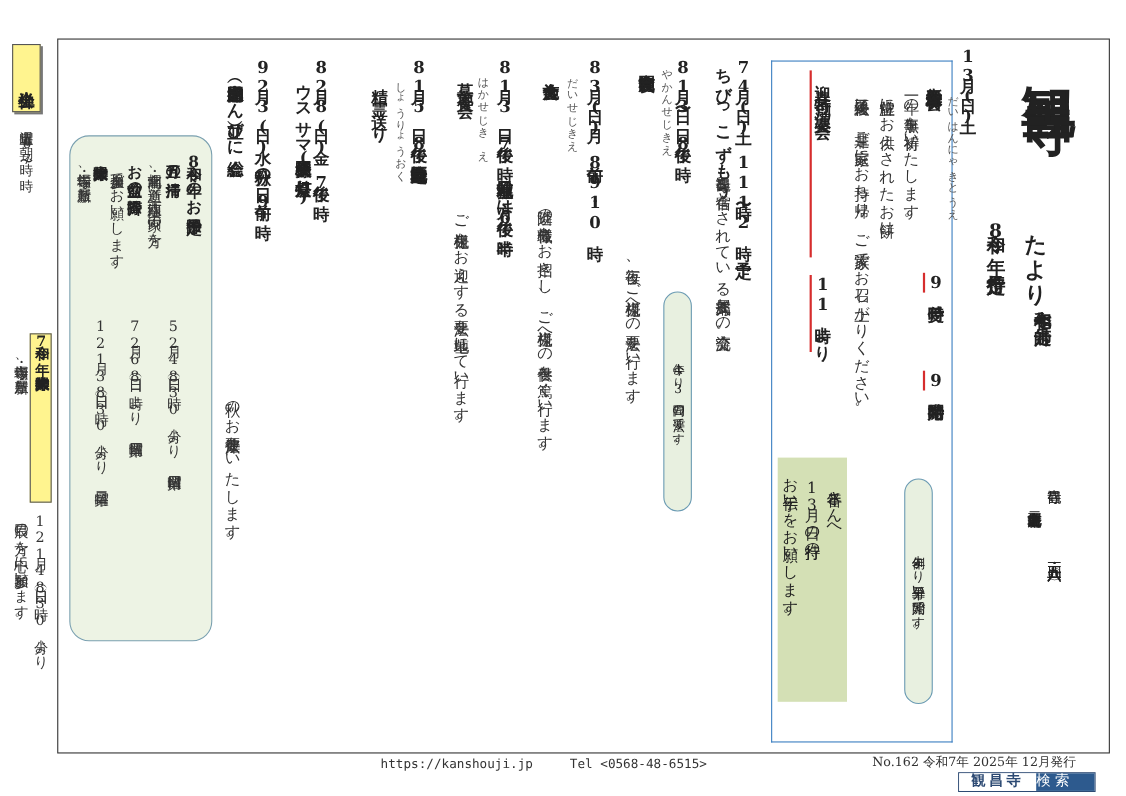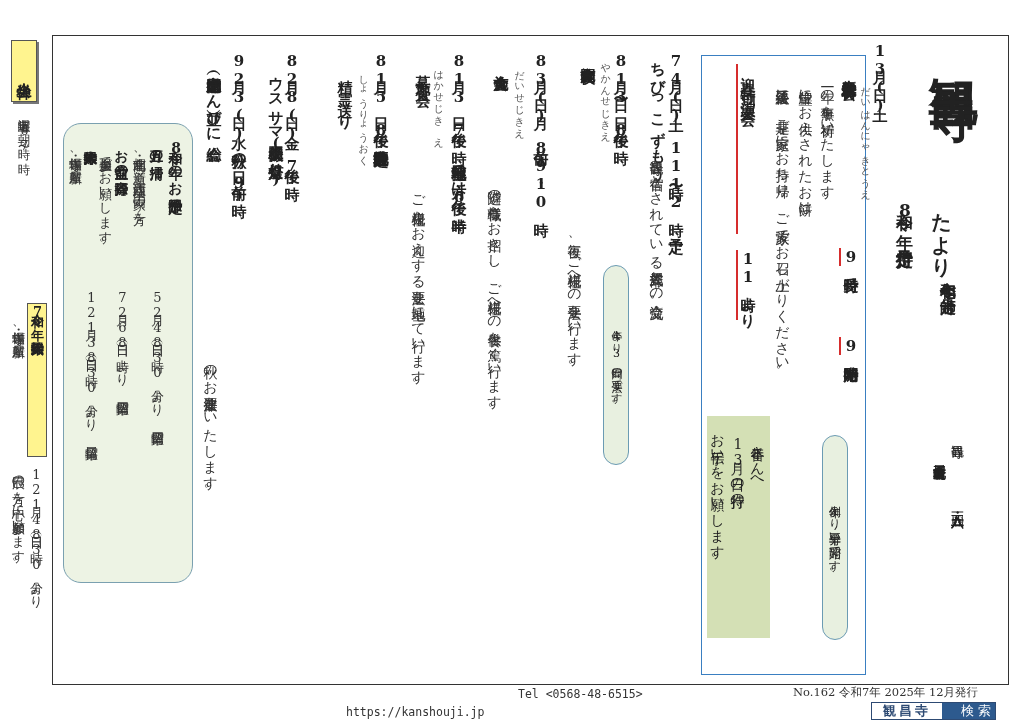--- a/index.html
+++ b/index.html
@@ -91,26 +91,26 @@
   .sep-name { left: 204px; top: 66px; }
   .sep-body { left: 201px; top: 355px; height: 260px; }
 
   
   .clean-box { left: 63px; top: 123px; width: 130px; height: 460px; background: #edf3e4; border: 1.2px solid #7aa0b0; border-radius: 18px; }
   .clean-title { left: 166px; top: 140px; font-weight: bold; font-size: 14px; line-height: 20px; }
   .clean-col { font-size: 13px; line-height: 18px; color: #333; }
   .clean-bold { font-weight: bold; font-size: 13.5px; line-height: 18px; color: #222; }
 
   
-  .footer-url { left: 346px; top: 705px; font-family: "DejaVu Sans Mono", monospace; font-size: 11.5px; color: #333; }
+  .footer-url { left: 346px; top: 687px; font-family: "DejaVu Sans Mono", monospace; font-size: 11.5px; color: #333; }
   .footer-tel { left: 518px; top: 687px; font-family: "DejaVu Sans Mono", monospace; font-size: 11.5px; color: #333; }
   .footer-issue { left: 793px; top: 685px; font-size: 11.5px; color: #333; }
   .search-bar { left: 871px; top: 702px; width: 125px; height: 18px; display: flex; border: 1px solid #2d4a73; }
   .search-left { width: 70px; background: #fff; font-weight: bold; font-size: 13px; color: #2d4a73; text-align: center; line-height: 16px; letter-spacing: 3px; }
-  .search-right { flex: 1; background: #2d5a8e; font-size: 13px; color: #fff; text-align: right; line-height: 16px; letter-spacing: 4px; }
+  .search-right { flex: 1; background: #2d5a8e; font-size: 13px; color: #fff; text-align: left; line-height: 16px; letter-spacing: 4px; }
 </style>
 </head>
 <body>
 
 <div class="frame"></div>
 
 <div class="abs v zazen-label">坐禅会</div>
 <div class="abs v zazen-text">毎週土曜　朝6時〜7時</div>
 
 <div class="abs v nenmatsu-label">令和7年　年末大掃除</div>

